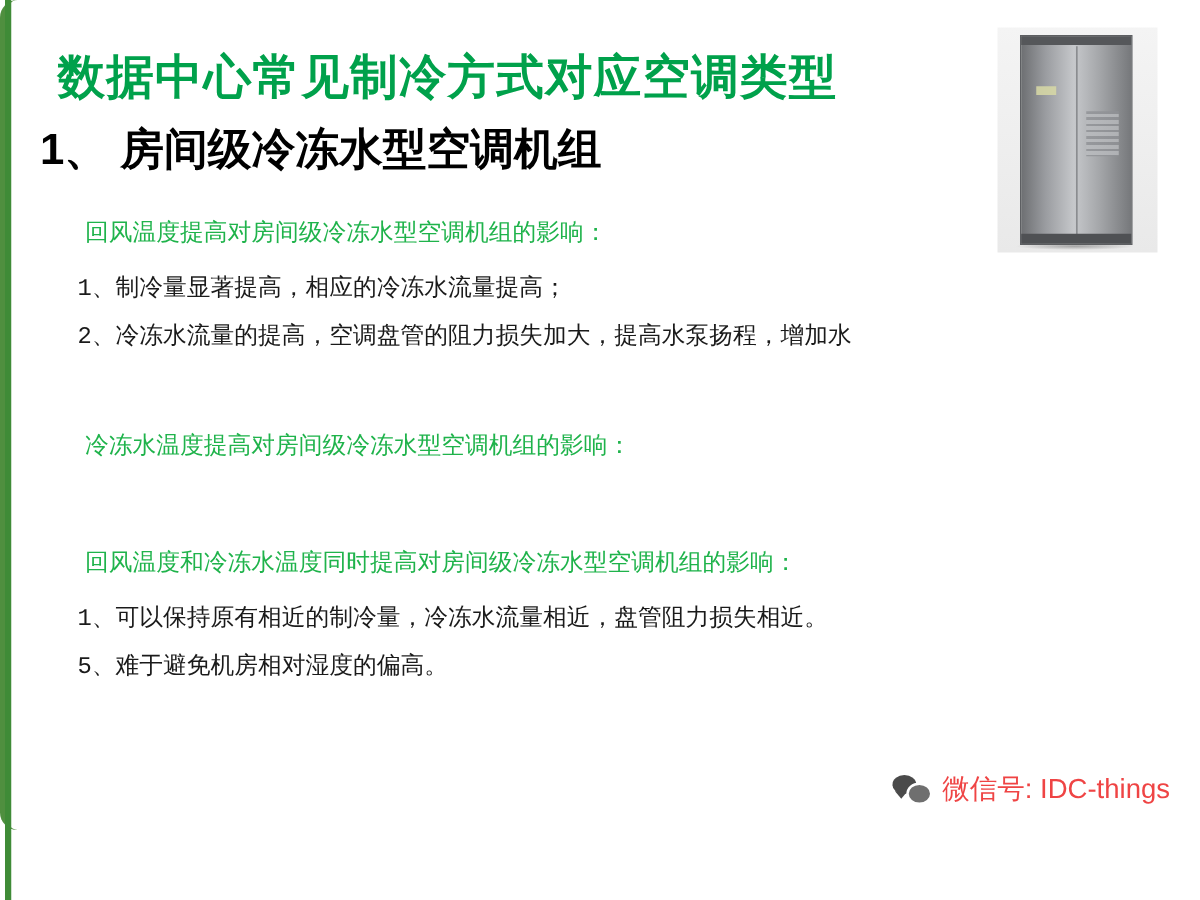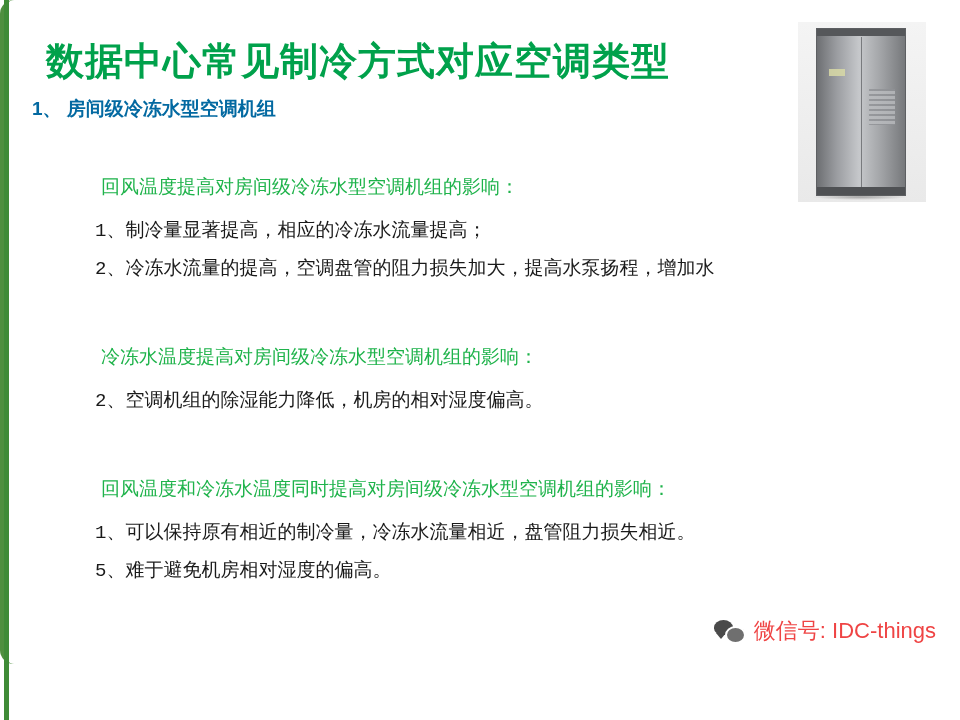--- a/index.html
+++ b/index.html
@@ -38,32 +38,31 @@
     font-weight: bold;
     color: #00a14b;
     letter-spacing: 1px;
     white-space: nowrap;
     font-family: "Liberation Sans", "DejaVu Sans", sans-serif;
   }
   .subtitle {
     position: absolute;
     left: 28px;
     top: 96px;
-    font-size: 19px;
+    font-size: 35px;
     font-weight: bold;
-    color: #0369a1;
+    color: #000000;
     white-space: nowrap;
     font-family: "Liberation Sans", "DejaVu Sans", sans-serif;
   }
   .content {
     position: absolute;
     left: 58px;
     top: 170px;
     width: 800px;
-    margin-left: 33px;
   }
   .block {
     margin-bottom: 26px;
   }
   .block-heading {
     color: #1fb34b;
     font-size: 19px;
     line-height: 34px;
     margin-left: 6px;
     font-family: "Liberation Sans", "DejaVu Sans", sans-serif;
@@ -217,21 +216,20 @@
       <div class="gap-small"></div>
       <div class="block-item">1、制冷量显著提高，相应的冷冻水流量提高；</div>
       <div class="block-item">2、冷冻水流量的提高，空调盘管的阻力损失加大，提高水泵扬程，增加水</div>
     </div>
 
     <div class="gap-medium"></div>
 
     <div class="block">
       <div class="block-heading">冷冻水温度提高对房间级冷冻水型空调机组的影响：</div>
       <div class="gap-small"></div>
-      <div class="block-item">2、空调机组的除湿能力降低，机房的相对湿度偏高。</div>
     </div>
 
     <div class="gap-medium"></div>
 
     <div class="block">
       <div class="block-heading">回风温度和冷冻水温度同时提高对房间级冷冻水型空调机组的影响：</div>
       <div class="gap-small"></div>
       <div class="block-item">1、可以保持原有相近的制冷量，冷冻水流量相近，盘管阻力损失相近。</div>
       <div class="block-item">5、难于避免机房相对湿度的偏高。</div>
     </div>

